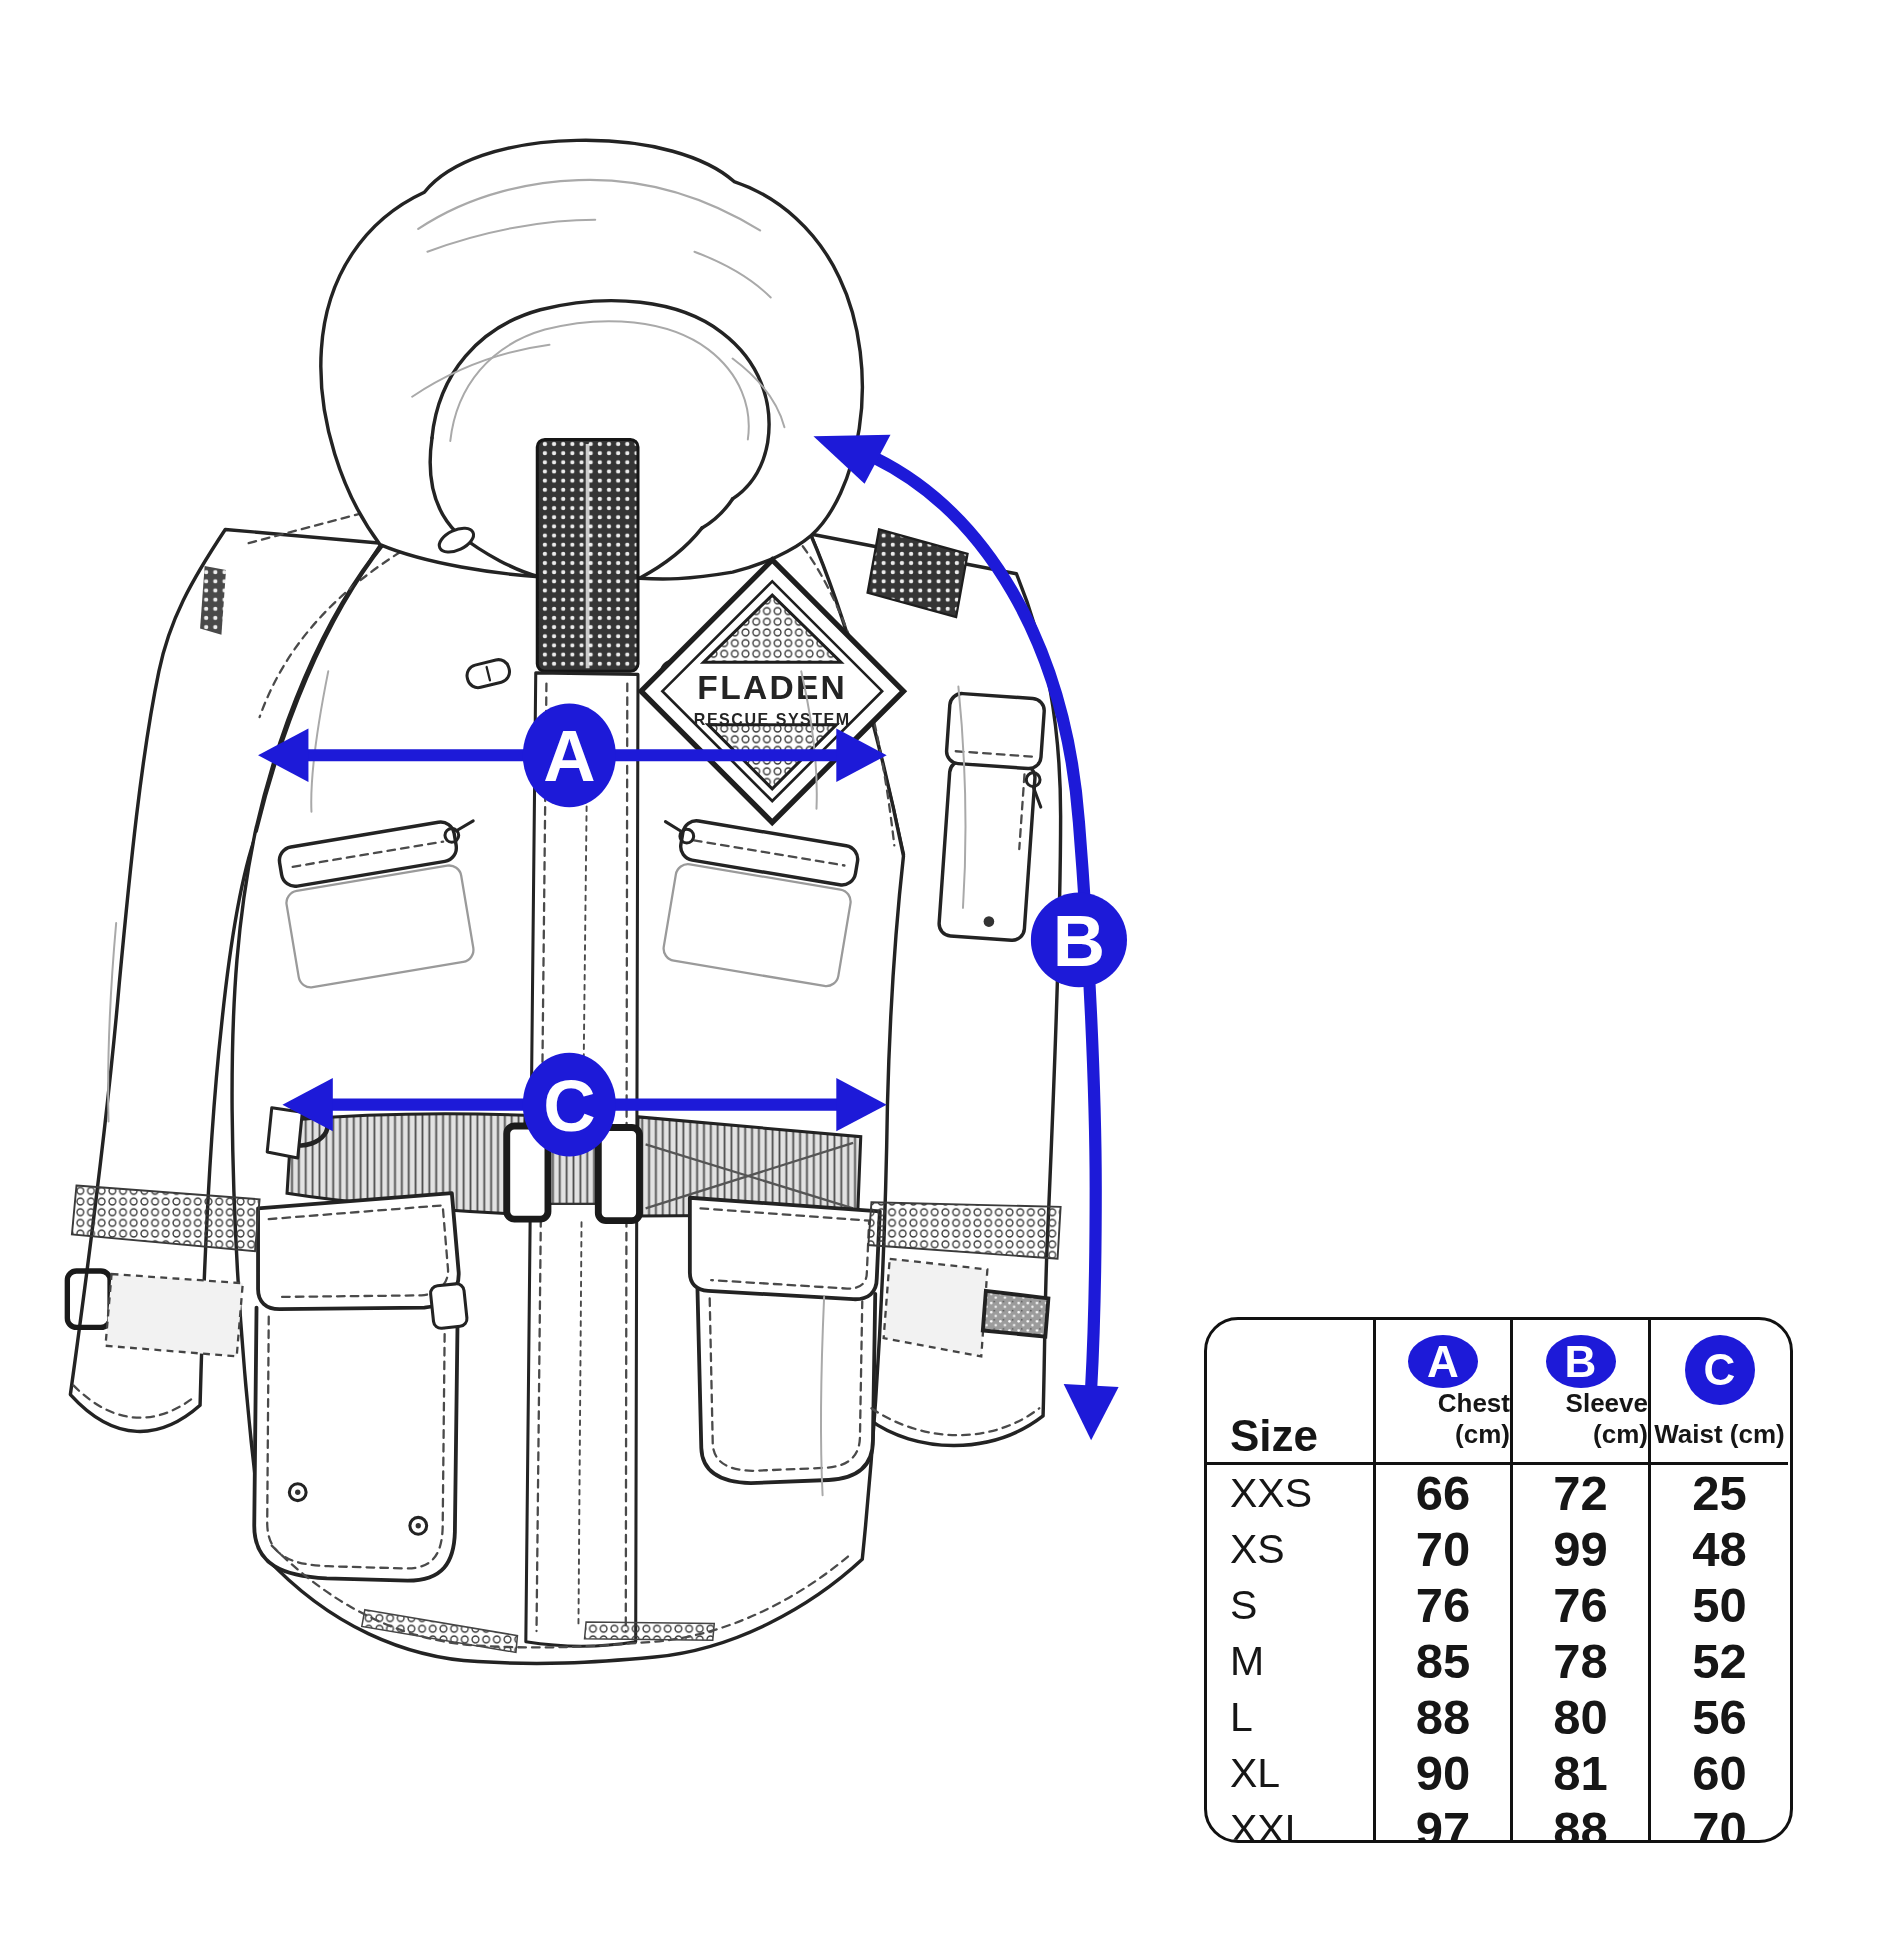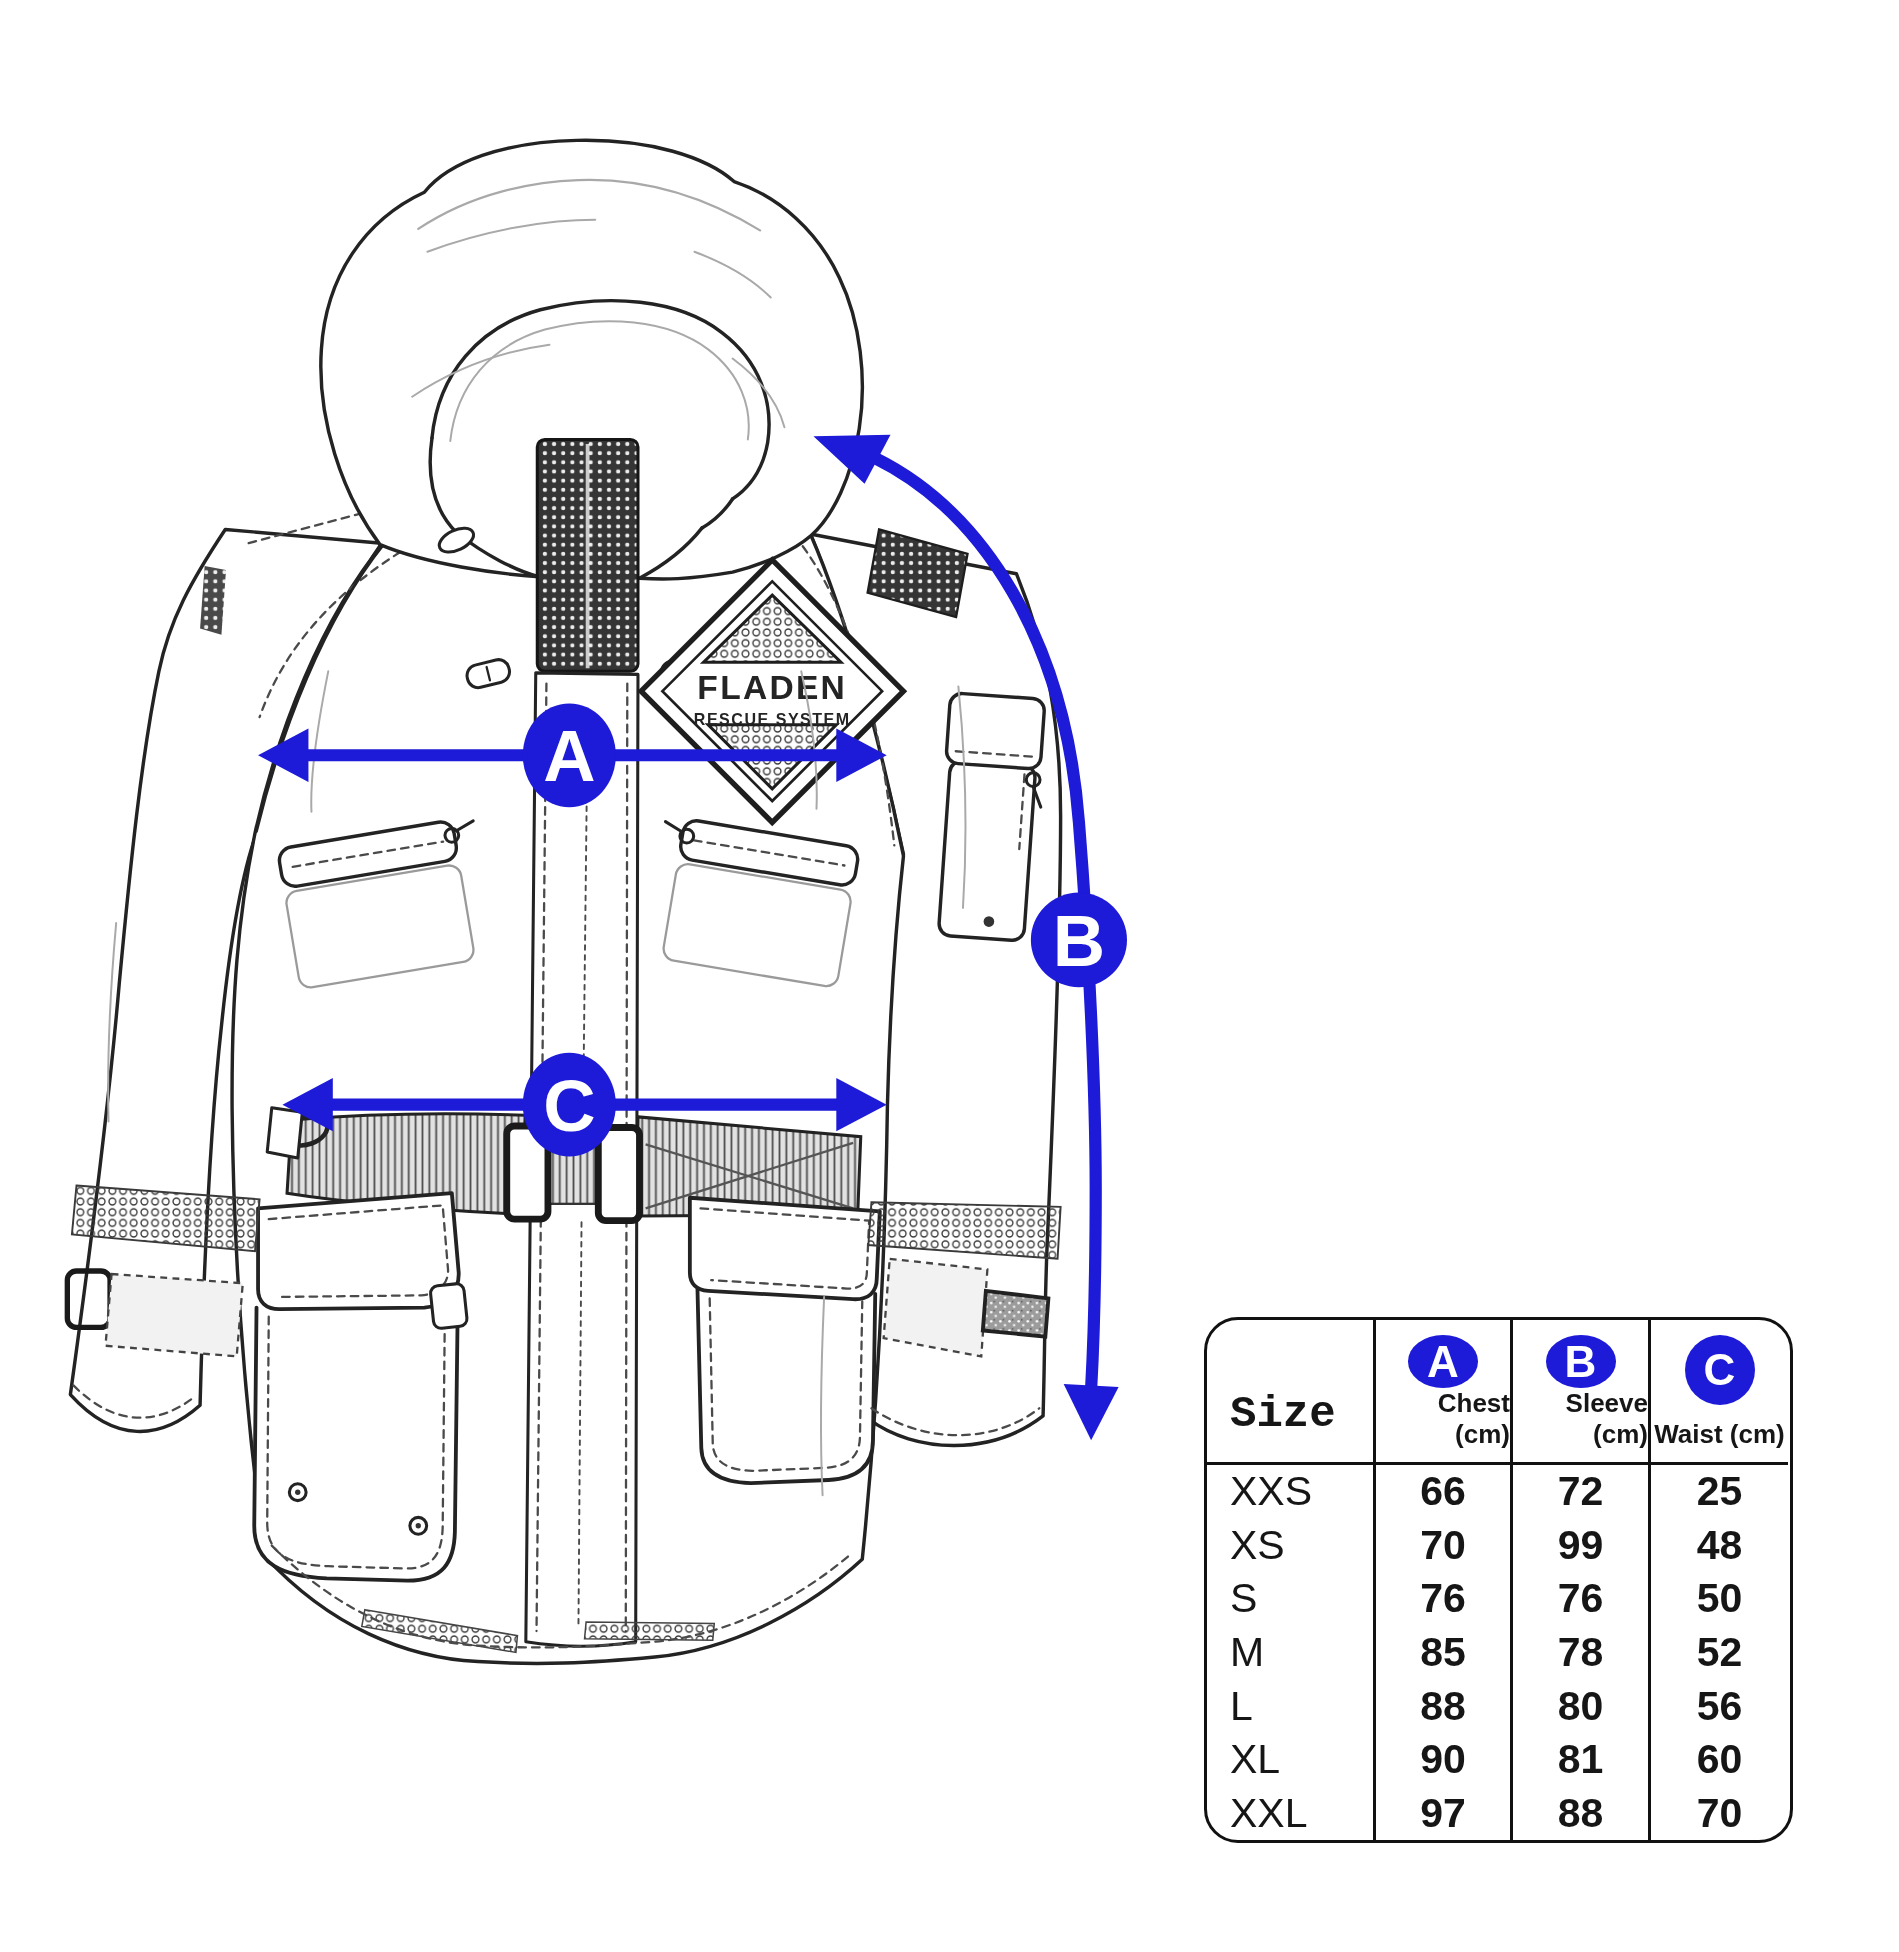--- a/index.html
+++ b/index.html
@@ -21,27 +21,27 @@
   .size-table{
     position:absolute;left:1204px;top:1317px;width:589px;height:526px;
     box-sizing:border-box;border:3.8px solid #111;border-radius:34px;background:#fff;
     display:grid;grid-template-columns:169px 137px 138px 137px;
     grid-template-rows:145px repeat(7,1fr);
     overflow:hidden;color:#161616;
   }
   .cell{display:flex;align-items:center;}
   .col-sep{border-right:3.1px solid #111;}
   .head{border-bottom:3.1px solid #111;}
-  .corner{align-items:flex-end;padding:0 0 23px 23px;font-size:44px;font-weight:bold;font-family:Liberation Mono, monospace;}
+  .corner{align-items:flex-end;padding:0 0 1px 23px;font-size:44px;font-weight:bold;}
   .mhead{flex-direction:column;justify-content:space-between;align-items:center;padding:15.3px 0 12.2px;}
   .badge-circle{width:70px;height:70px;border-radius:50%;background:#1d1ad8;color:#fff;
     font-size:44px;font-weight:bold;display:flex;align-items:center;justify-content:center;}
   .mlabel{font-size:26px;font-weight:bold;text-align:right;}
   .sizecell{font-size:41px;font-weight:normal;padding-left:23px;}
-  .valcell{font-size:41px;font-weight:bold;justify-content:center;text-align:right;}
+  .valcell{font-size:49px;font-weight:bold;justify-content:center;text-align:right;}
 </style>
 </head>
 <body>
 
 <div class="canvas">
 
   <svg class="jacket" width="1900" height="1953" viewBox="0 0 2490 2560" aria-hidden="true">
     <defs>
       <pattern id="honey" width="14" height="14" patternUnits="userSpaceOnUse">
         <circle cx="7" cy="7" r="4.4" fill="none" stroke="#3a3a3a" stroke-width="1.8"></circle>

